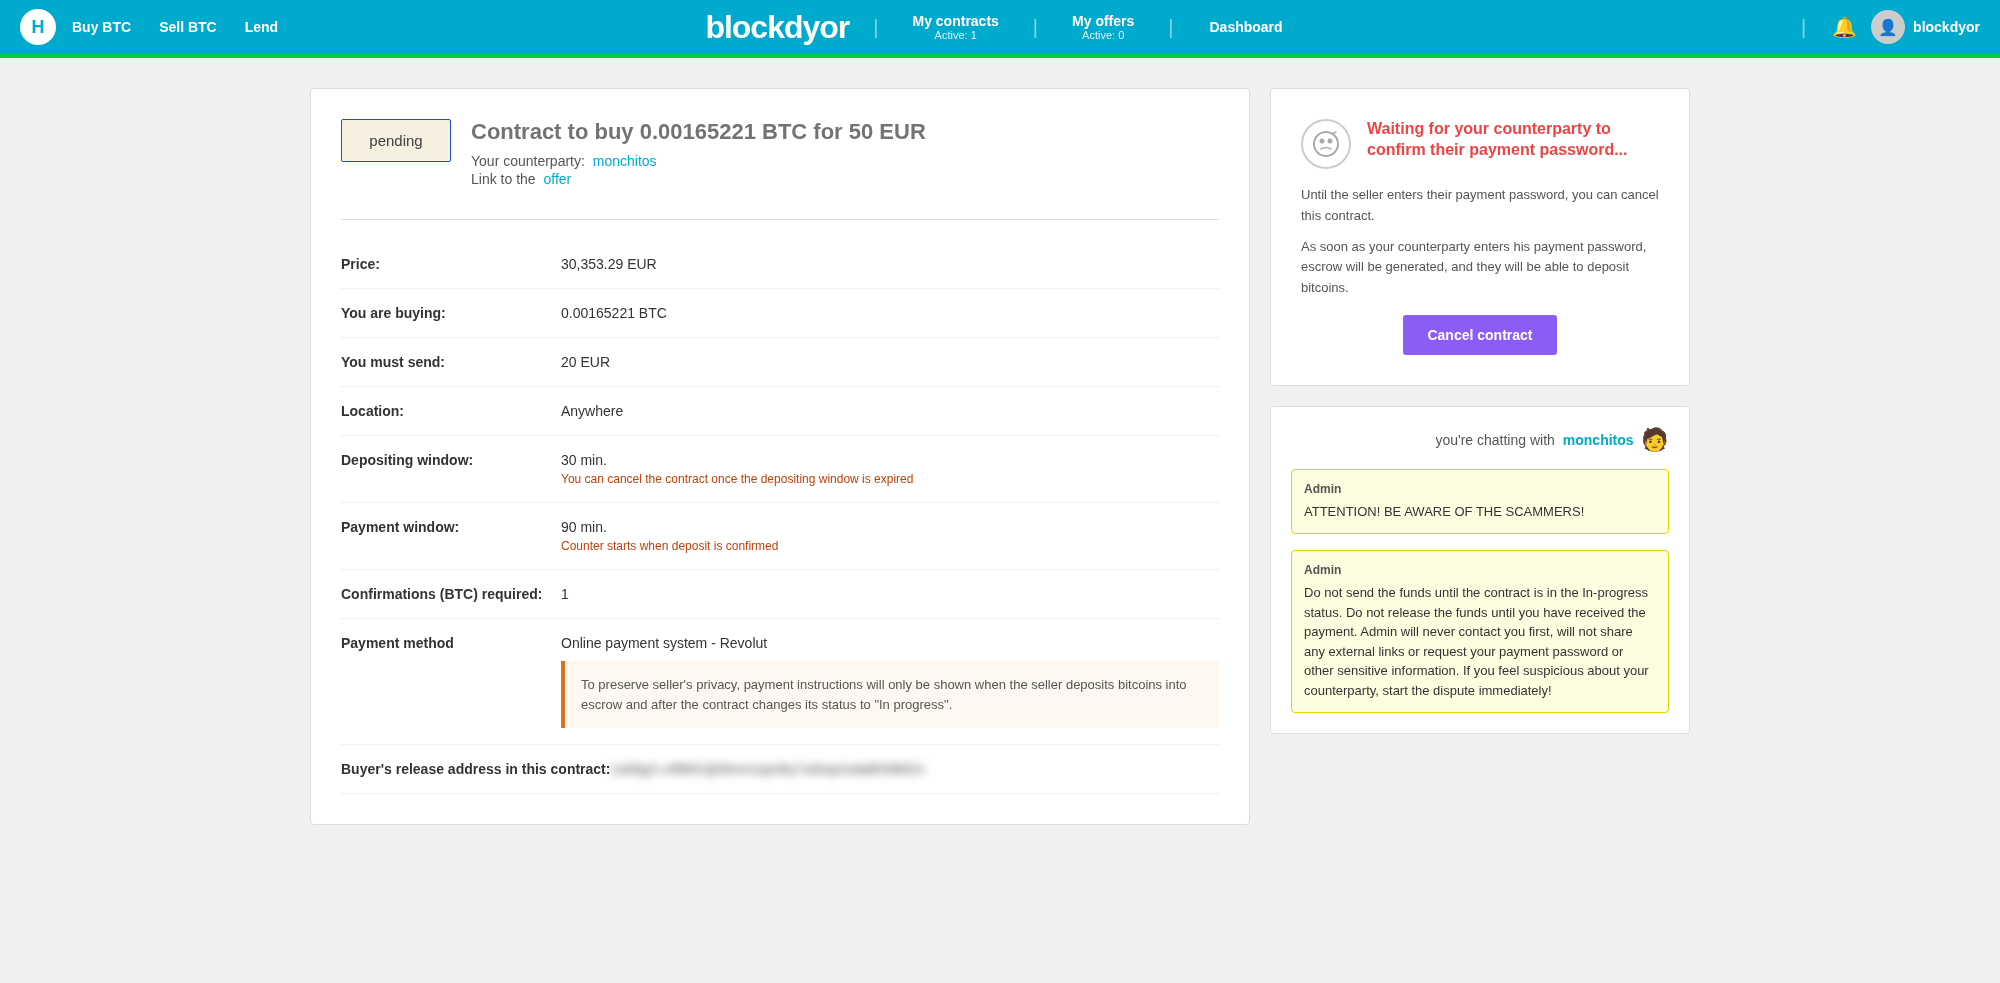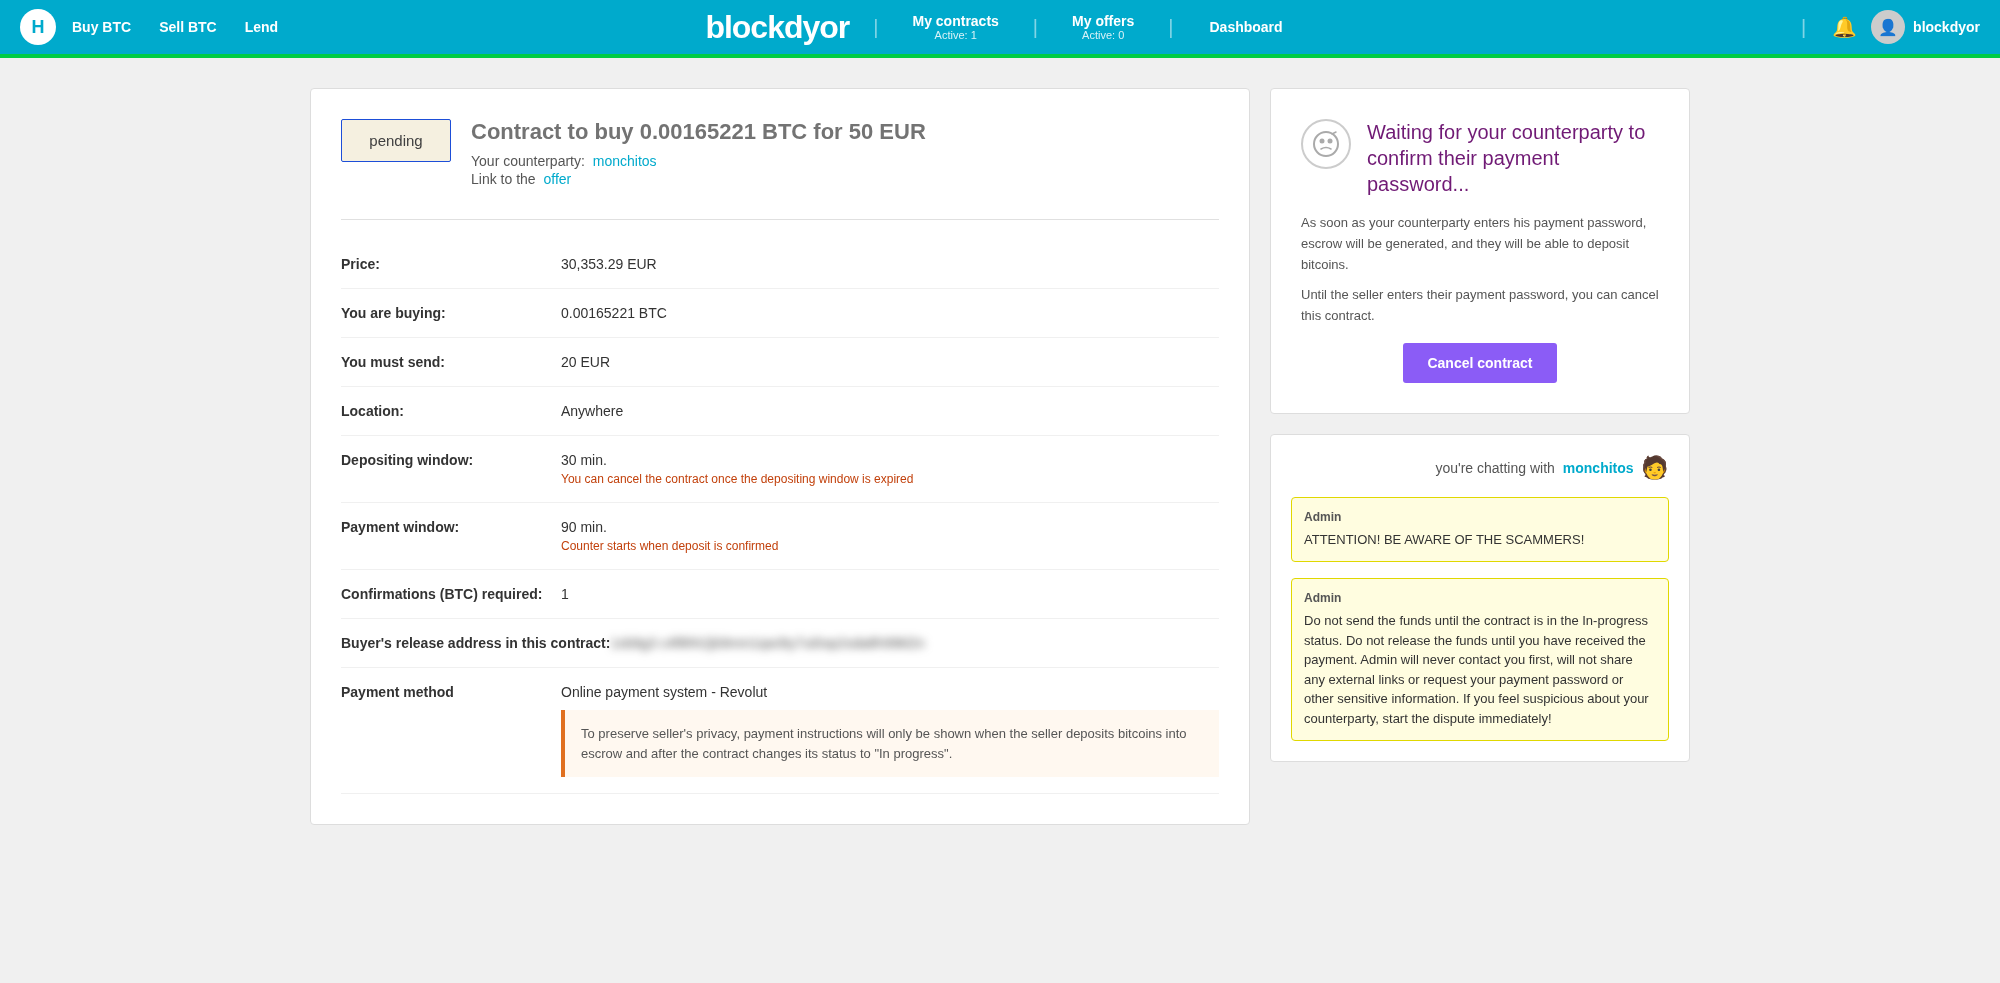--- a/index.html
+++ b/index.html
@@ -223,23 +223,23 @@
       border-radius: 50%;
       border: 2px solid #ccc;
       display: flex;
       align-items: center;
       justify-content: center;
       font-size: 22px;
       color: #aaa;
       flex-shrink: 0;
     }
     .waiting-title {
-      font-size: 20px;
-      font-weight: normal;
-      color: #701a75;
+      font-size: 16px;
+      font-weight: bold;
+      color: #ef4444;
       line-height: 1.3;
     }
     .waiting-desc {
       font-size: 13px;
       color: #555;
       line-height: 1.6;
       margin-bottom: 10px;
     }
     .cancel-btn {
       display: block;
@@ -398,31 +398,31 @@
           <div class="detail-sub">Counter starts when deposit is confirmed</div>
         </div>
       </div>
 
       <div class="detail-row">
         <div class="detail-label">Confirmations (BTC) required:</div>
         <div class="detail-value">1</div>
       </div>
 
       <div class="detail-row">
-        <div class="detail-label">Buyer's release address in this contract:</div>
-        <div class="detail-value">
-          <span class="blurred-text">1xb9g3 c4f8hh2jk9mm1qw3ty7ui0op2sda8h99kl2n</span>
-        </div>
-      </div>
-
-      <div class="detail-row">
         <div class="detail-label">Payment method</div>
         <div class="detail-value">
           <div style="margin-bottom:10px;">Online payment system - Revolut</div>
           <div class="privacy-notice">To preserve seller's privacy, payment instructions will only be shown when the seller deposits bitcoins into escrow and after the contract changes its status to "In progress".</div>
+        </div>
+      </div>
+
+      <div class="detail-row">
+        <div class="detail-label">Buyer's release address in this contract:</div>
+        <div class="detail-value">
+          <span class="blurred-text">1xb9g3 c4f8hh2jk9mm1qw3ty7ui0op2sda8h99kl2n</span>
         </div>
       </div>
 
     </div>
   </div>
 
   <div class="right-panel">
 
     <div class="waiting-box">
       <div class="waiting-box-header">
@@ -430,22 +430,22 @@
           <svg width="28" height="28" viewBox="0 0 28 28" fill="none" xmlns="http://www.w3.org/2000/svg">
             <circle cx="14" cy="14" r="12" stroke="#aaa" stroke-width="2" fill="none"></circle>
             <circle cx="10" cy="11" r="2.5" fill="#aaa"></circle>
             <circle cx="18" cy="11" r="2.5" fill="#aaa"></circle>
             <path d="M9 19 Q14 16 19 19" stroke="#aaa" stroke-width="1.5" fill="none" stroke-linecap="round"></path>
             <line x1="20" y1="4" x2="24" y2="2" stroke="#aaa" stroke-width="1.5" stroke-linecap="round"></line>
           </svg>
         </div>
         <div class="waiting-title">Waiting for your counterparty to confirm their payment password...</div>
       </div>
+      <p class="waiting-desc">Until the seller enters their payment password, you can cancel this contract.</p>
       <p class="waiting-desc">As soon as your counterparty enters his payment password, escrow will be generated, and they will be able to deposit bitcoins.</p>
-      <p class="waiting-desc">Until the seller enters their payment password, you can cancel this contract.</p>
       <button class="cancel-btn">Cancel contract</button>
     </div>
 
     <div class="chat-box">
       <div class="chat-header">
         <span>you're chatting with</span>
         <a class="chat-counterparty">monchitos</a>
         <span class="chat-avatar-icon">🧑</span>
       </div>
       <div class="chat-messages" id="chat-messages-container">

